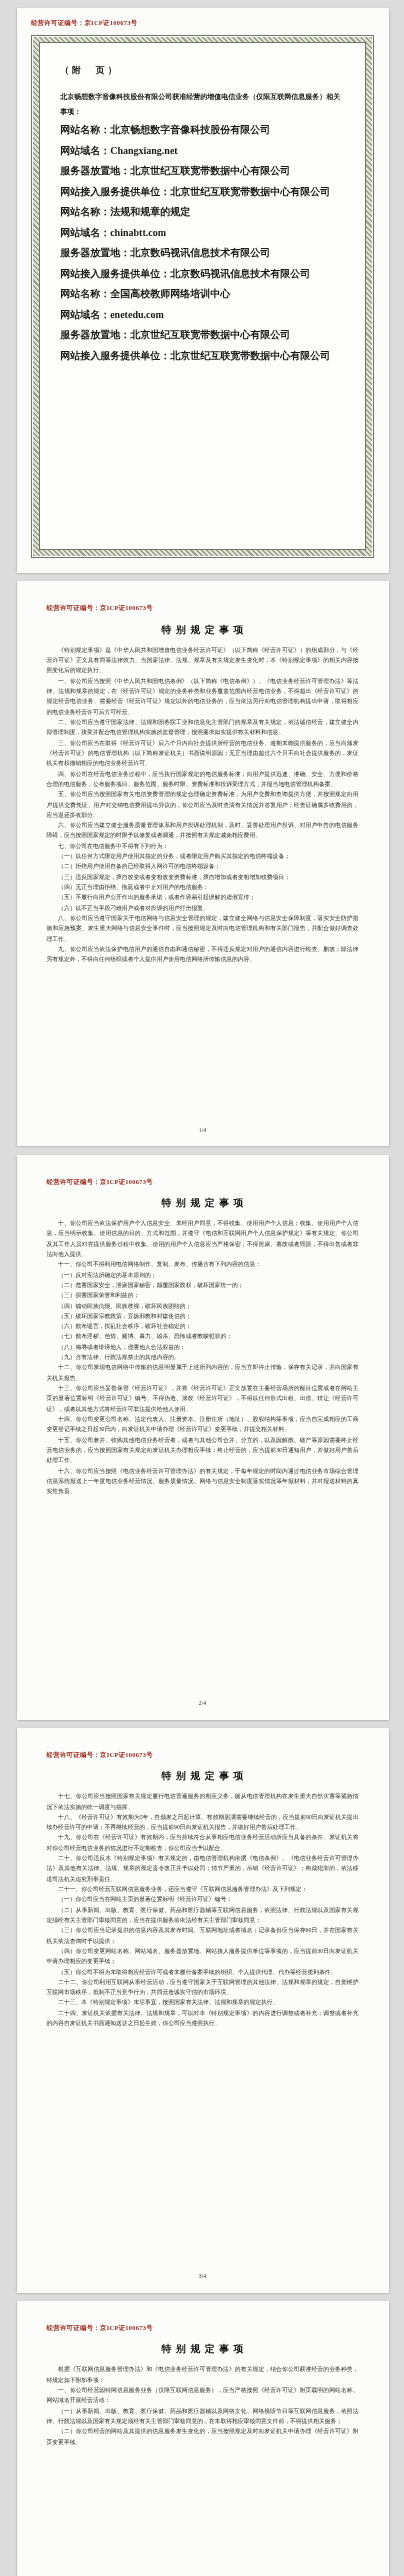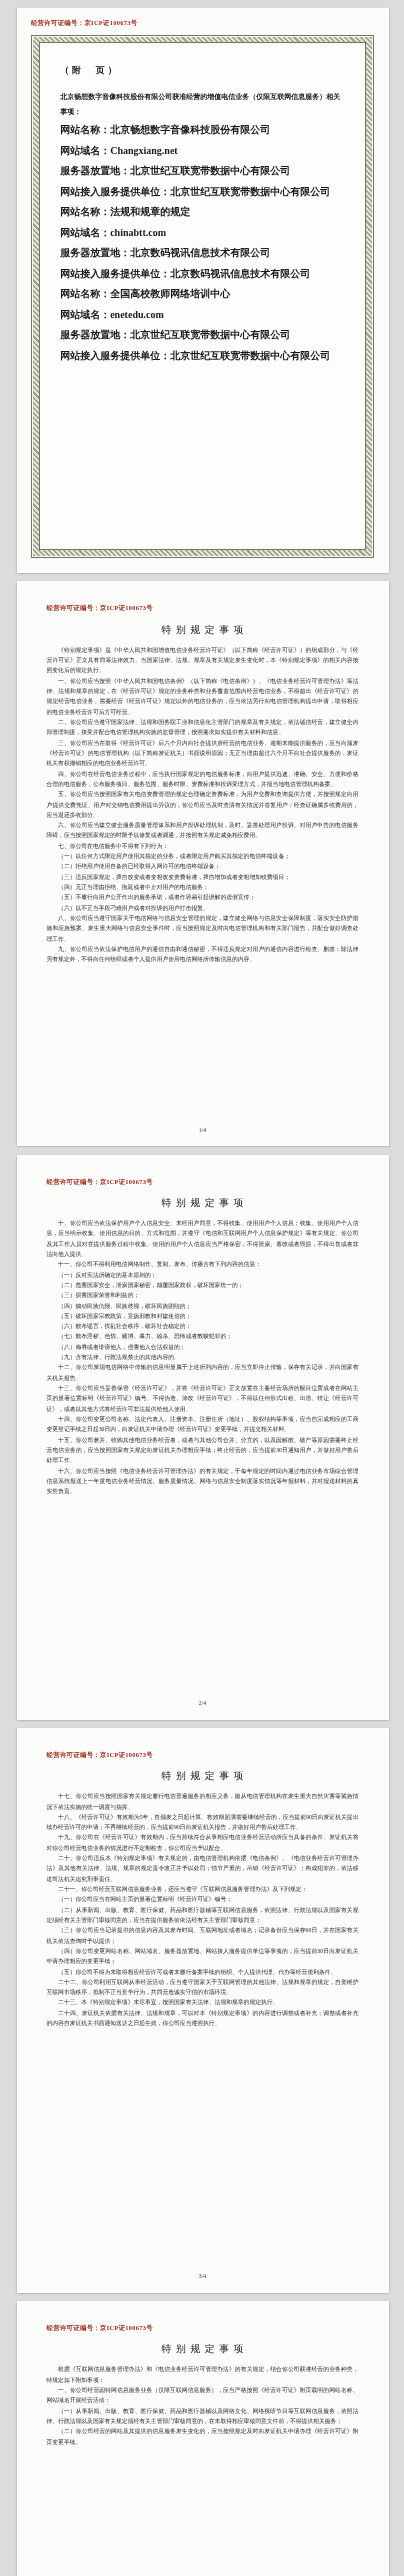--- a/index.html
+++ b/index.html
@@ -85,21 +85,21 @@
     word-break: break-all;
   }
   
   .page.prov {
     padding: 23px 30px 20.6px;
   }
   .prov-title {
     margin: 10.3px 0 8.2px;
     text-align: center;
     font-size: 9.8px;
-    font-weight: 400;
+    font-weight: 700;
     letter-spacing: 4.6px;
     text-indent: 4.6px;
     color: #111;
   }
   .prov-body {
     font-size: 5.8px;
     line-height: 1.78;
     text-align: justify;
     color: #262626;
   }

